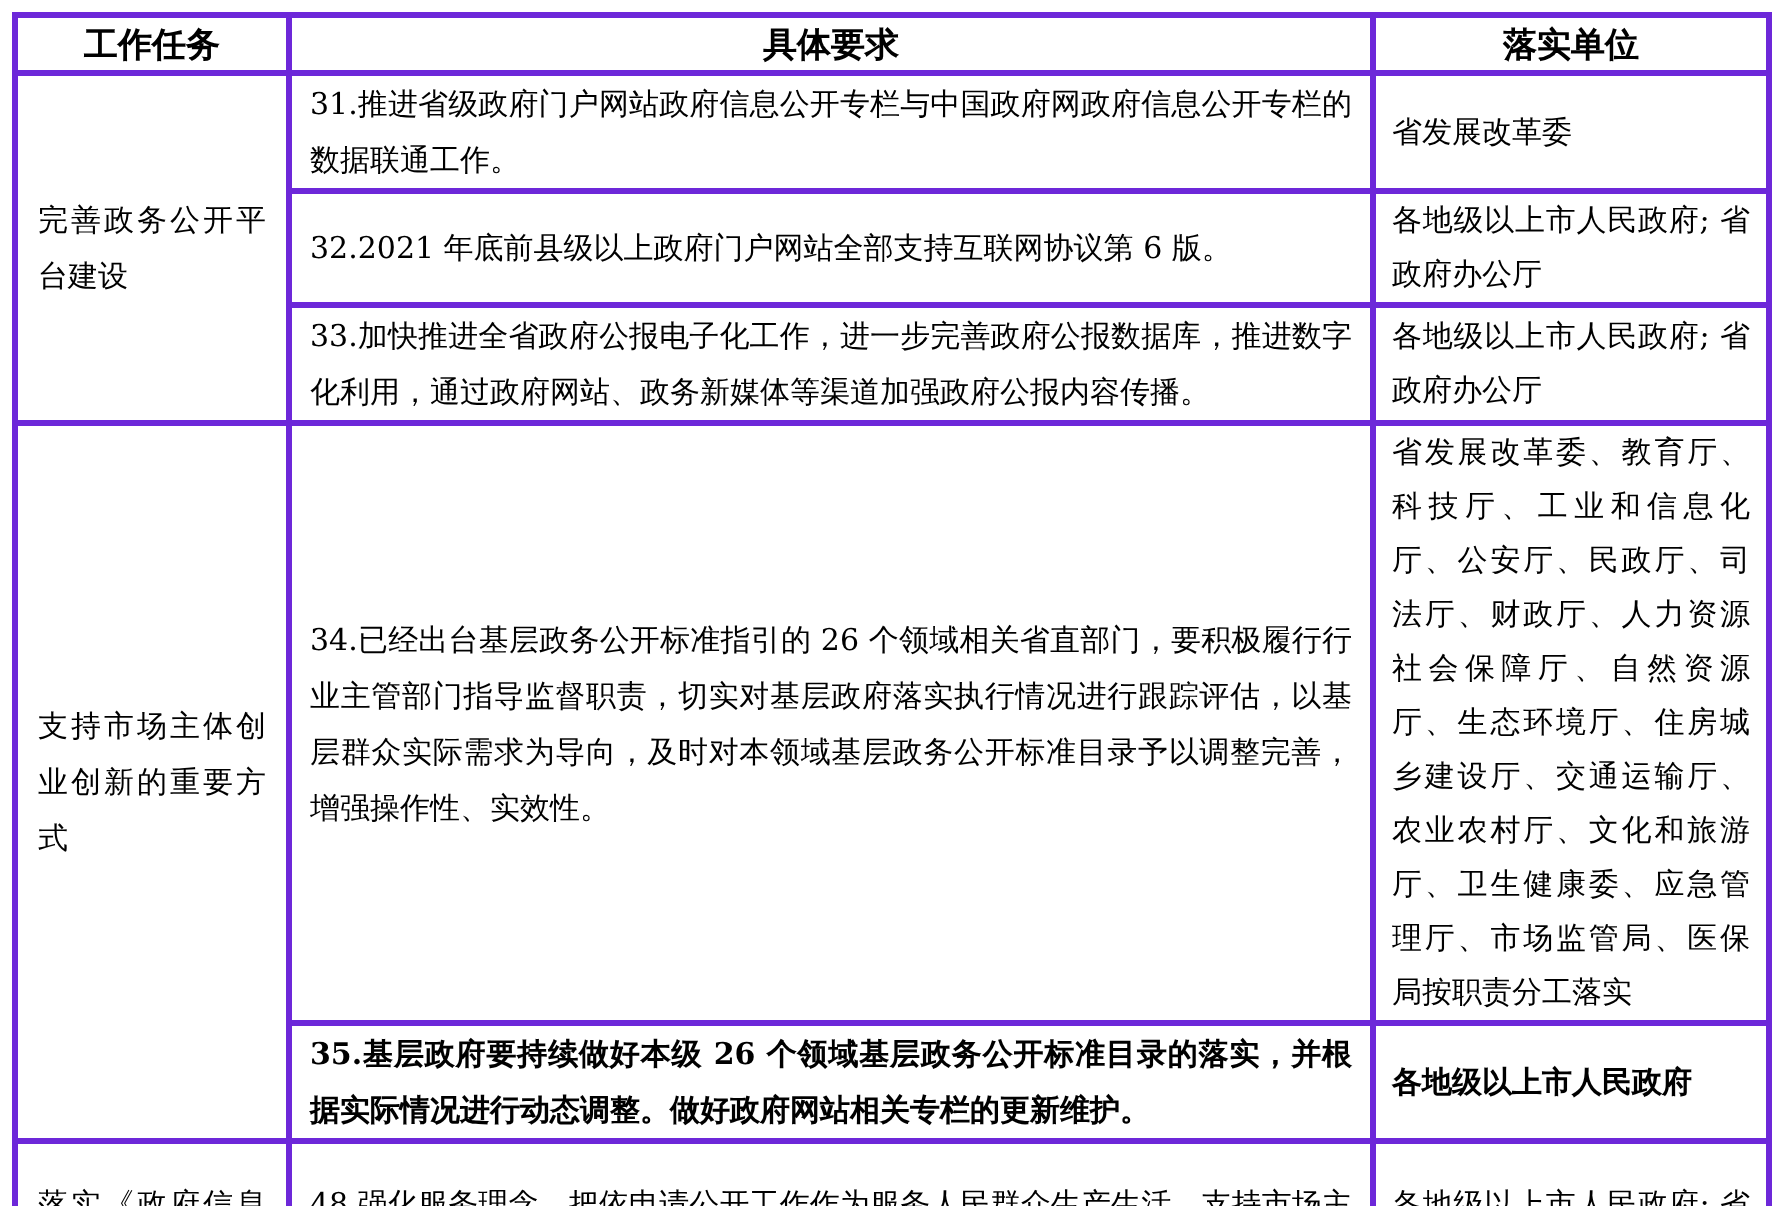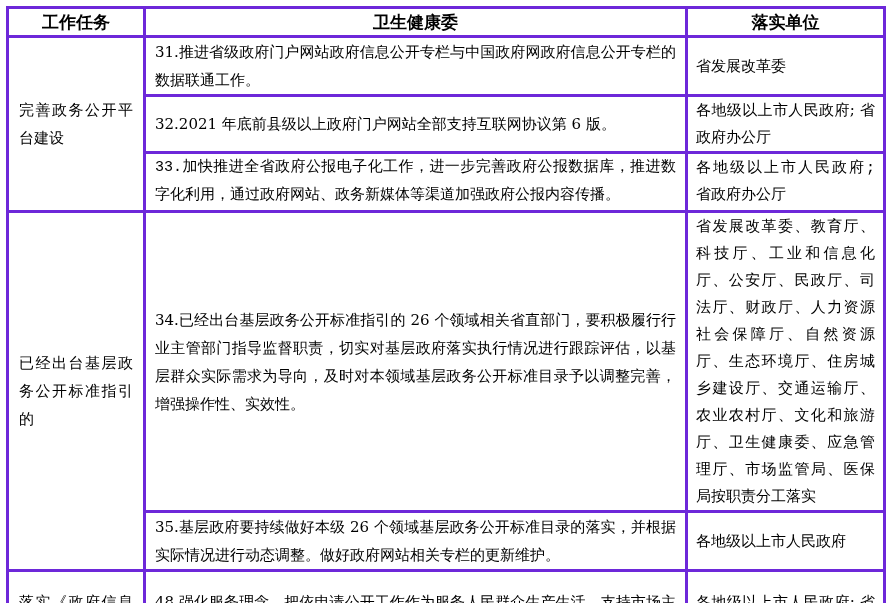--- a/index.html
+++ b/index.html
@@ -51,57 +51,57 @@
     padding: 0 9px;
     line-height: 28px;
   }
   td.unit-cell {
     padding: 0 8px;
     line-height: 27px;
   }
   tr.row-header { height: 29px; }
   tr.row-31 { height: 55px; }
   tr.row-32 { height: 57px; }
-  tr.row-33 { height: 58px; font-family: Liberation Mono, monospace; }
+  tr.row-33 { height: 58px; }
   tr.row-34 { height: 278px; }
-  tr.row-35 { height: 58px; }
+  tr.row-35 { height: 58px; font-weight: bold; }
   tr.row-36 { height: 56px; }
 </style>
 </head>
 <body>
 
 <table class="doc-table">
   <colgroup>
     <col style="width:137px">
     <col style="width:542px">
     <col style="width:198px">
   </colgroup>
   <thead>
     <tr class="row-header">
       <th>工作任务</th>
-      <th>卫生健康委</th>
+      <th>具体要求</th>
       <th>落实单位</th>
     </tr>
   </thead>
   <tbody>
     <tr class="row-31">
       <td class="task-cell" rowspan="3">完善政务公开平台建设</td>
       <td class="req-cell">31.推进省级政府门户网站政府信息公开专栏与中国政府网政府信息公开专栏的数据联通工作。</td>
       <td class="unit-cell">省发展改革委</td>
     </tr>
     <tr class="row-32">
       <td class="req-cell">32.2021 年底前县级以上政府门户网站全部支持互联网协议第 6 版。</td>
       <td class="unit-cell">各地级以上市人民政府; 省政府办公厅</td>
     </tr>
     <tr class="row-33">
       <td class="req-cell">33.加快推进全省政府公报电子化工作，进一步完善政府公报数据库，推进数字化利用，通过政府网站、政务新媒体等渠道加强政府公报内容传播。</td>
       <td class="unit-cell">各地级以上市人民政府; 省政府办公厅</td>
     </tr>
     <tr class="row-34">
-      <td class="task-cell" rowspan="2">已经出台基层政务公开标准指引的</td>
+      <td class="task-cell" rowspan="2">支持市场主体创业创新的重要方式</td>
       <td class="req-cell">34.已经出台基层政务公开标准指引的 26 个领域相关省直部门，要积极履行行业主管部门指导监督职责，切实对基层政府落实执行情况进行跟踪评估，以基层群众实际需求为导向，及时对本领域基层政务公开标准目录予以调整完善，增强操作性、实效性。</td>
       <td class="unit-cell">省发展改革委、教育厅、科技厅、工业和信息化厅、公安厅、民政厅、司法厅、财政厅、人力资源社会保障厅、自然资源厅、生态环境厅、住房城乡建设厅、交通运输厅、农业农村厅、文化和旅游厅、卫生健康委、应急管理厅、市场监管局、医保局按职责分工落实</td>
     </tr>
     <tr class="row-35">
       <td class="req-cell">35.基层政府要持续做好本级 26 个领域基层政务公开标准目录的落实，并根据实际情况进行动态调整。做好政府网站相关专栏的更新维护。</td>
       <td class="unit-cell">各地级以上市人民政府</td>
     </tr>
     <tr class="row-36">
       <td class="task-cell">落实《政府信息公开条例》</td>
       <td class="req-cell">48.强化服务理念，把依申请公开工作作为服务人民群众生产生活、支持市场主体创业创新的重要方式，更好满足申请人对政府信息的个性化合理需求。</td>

